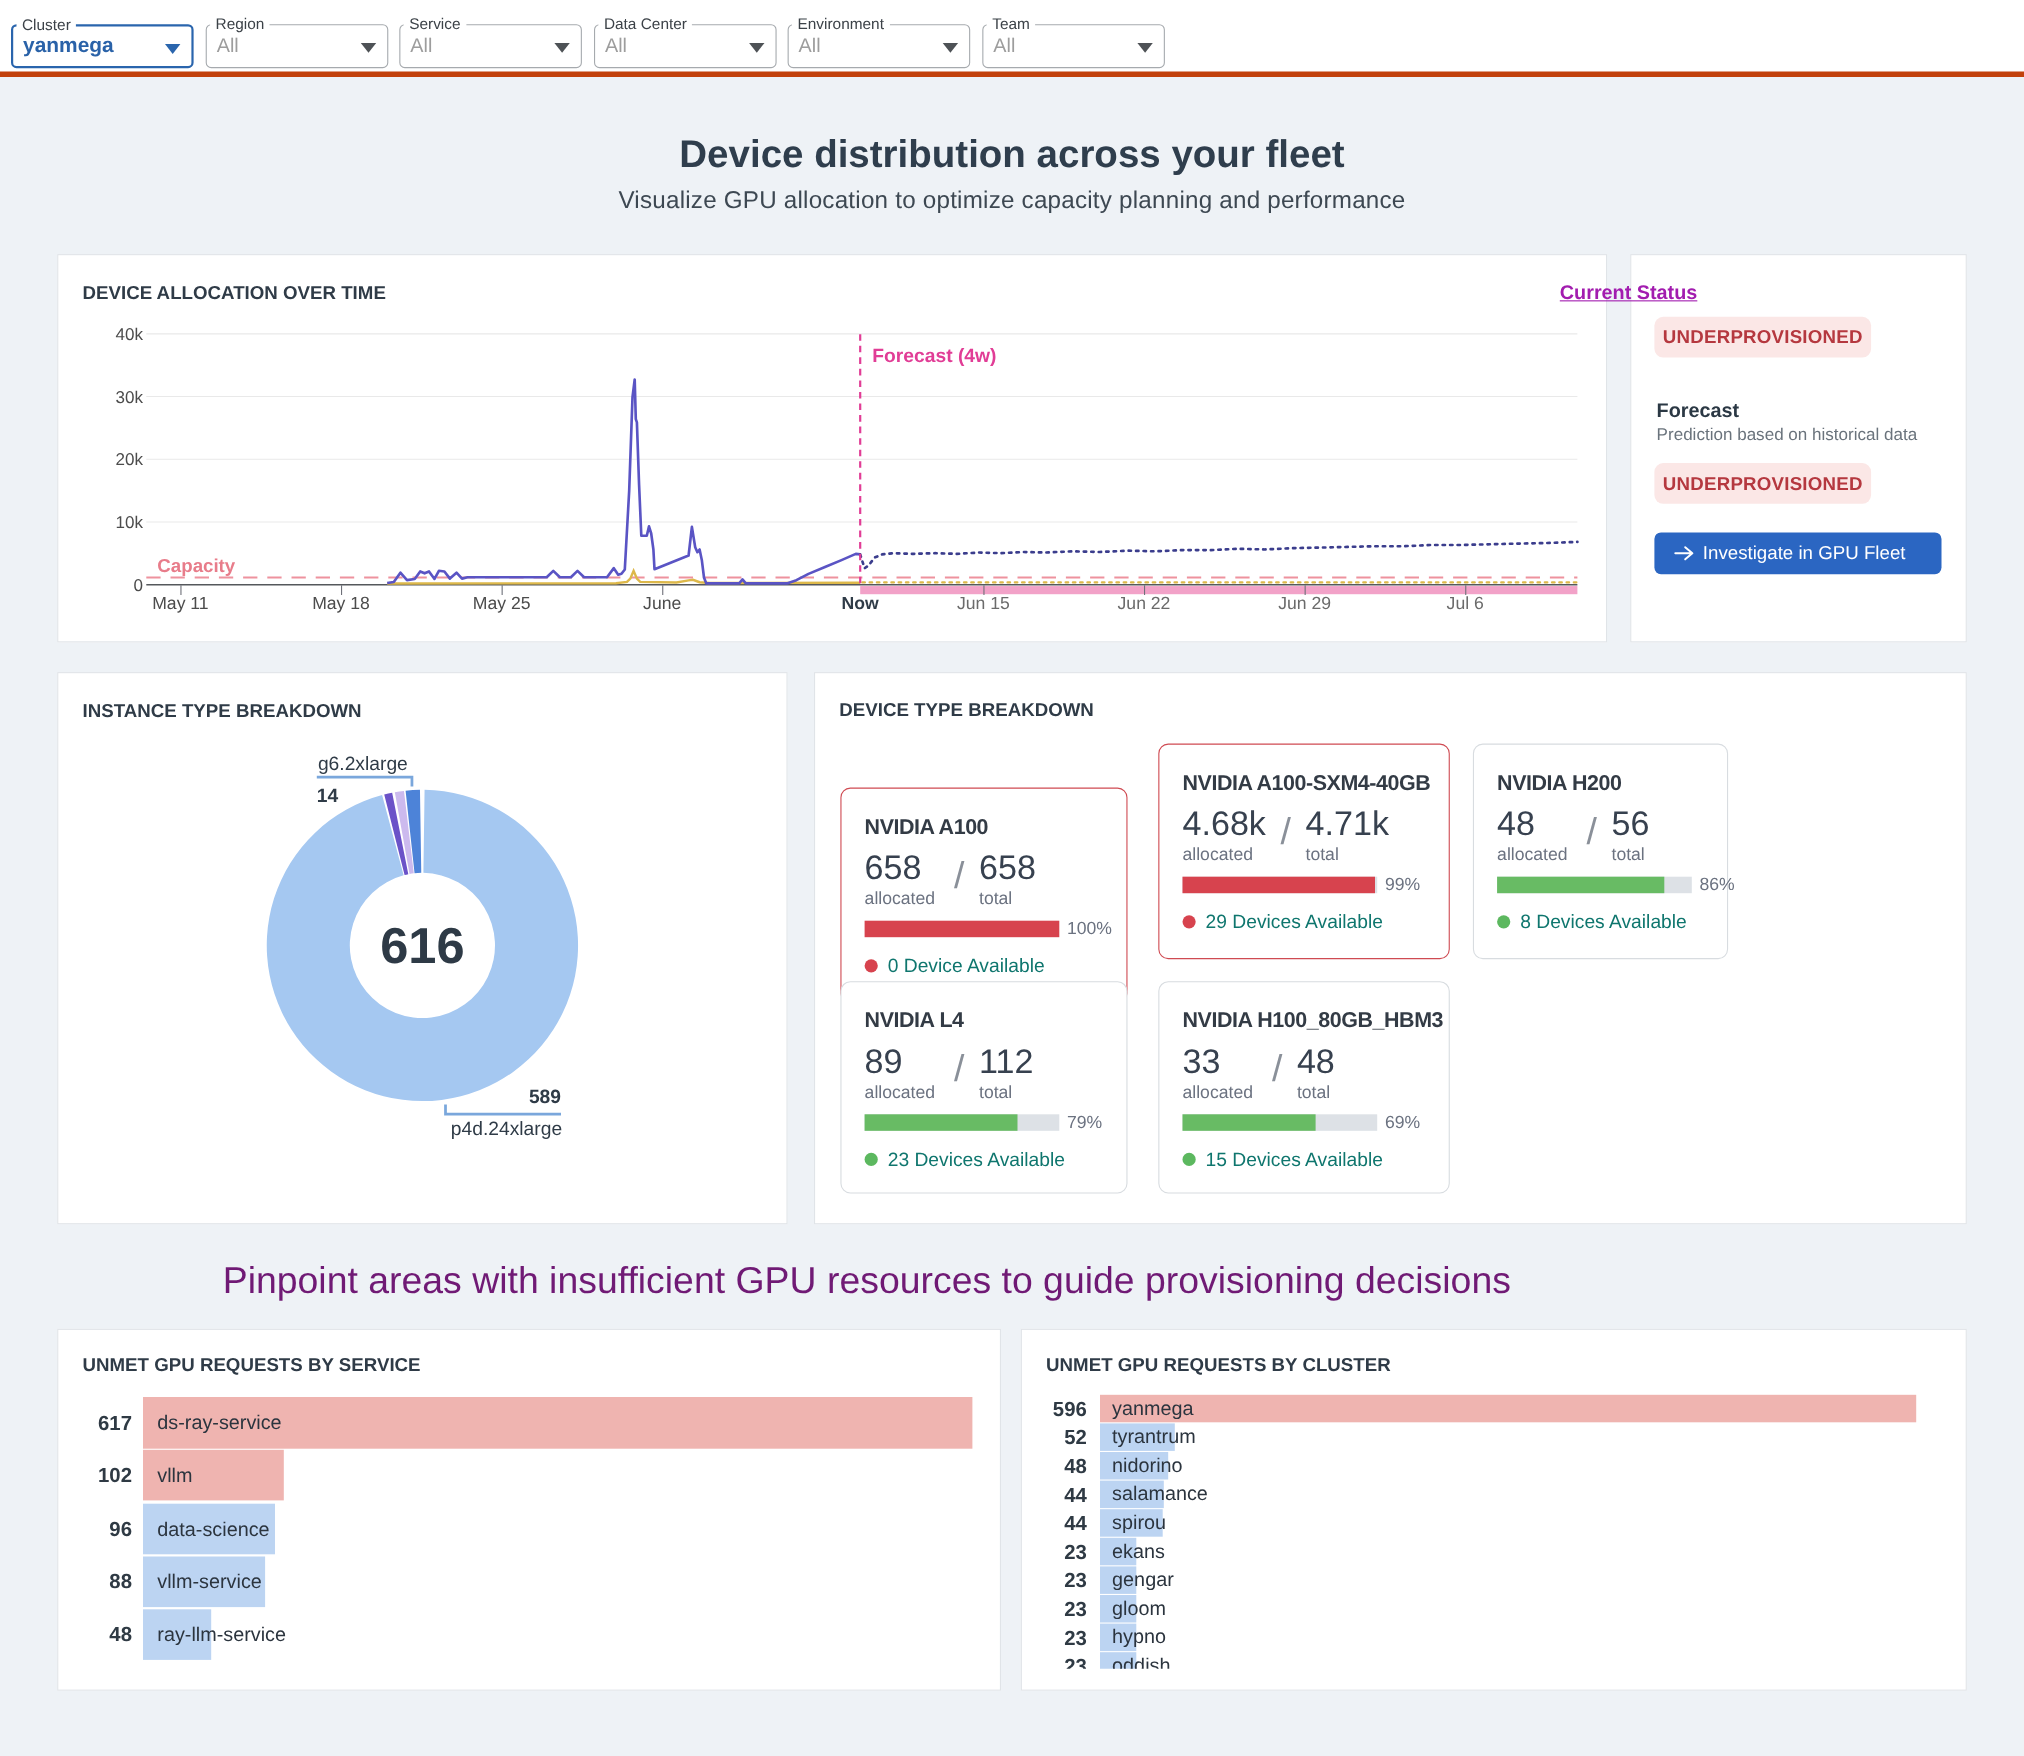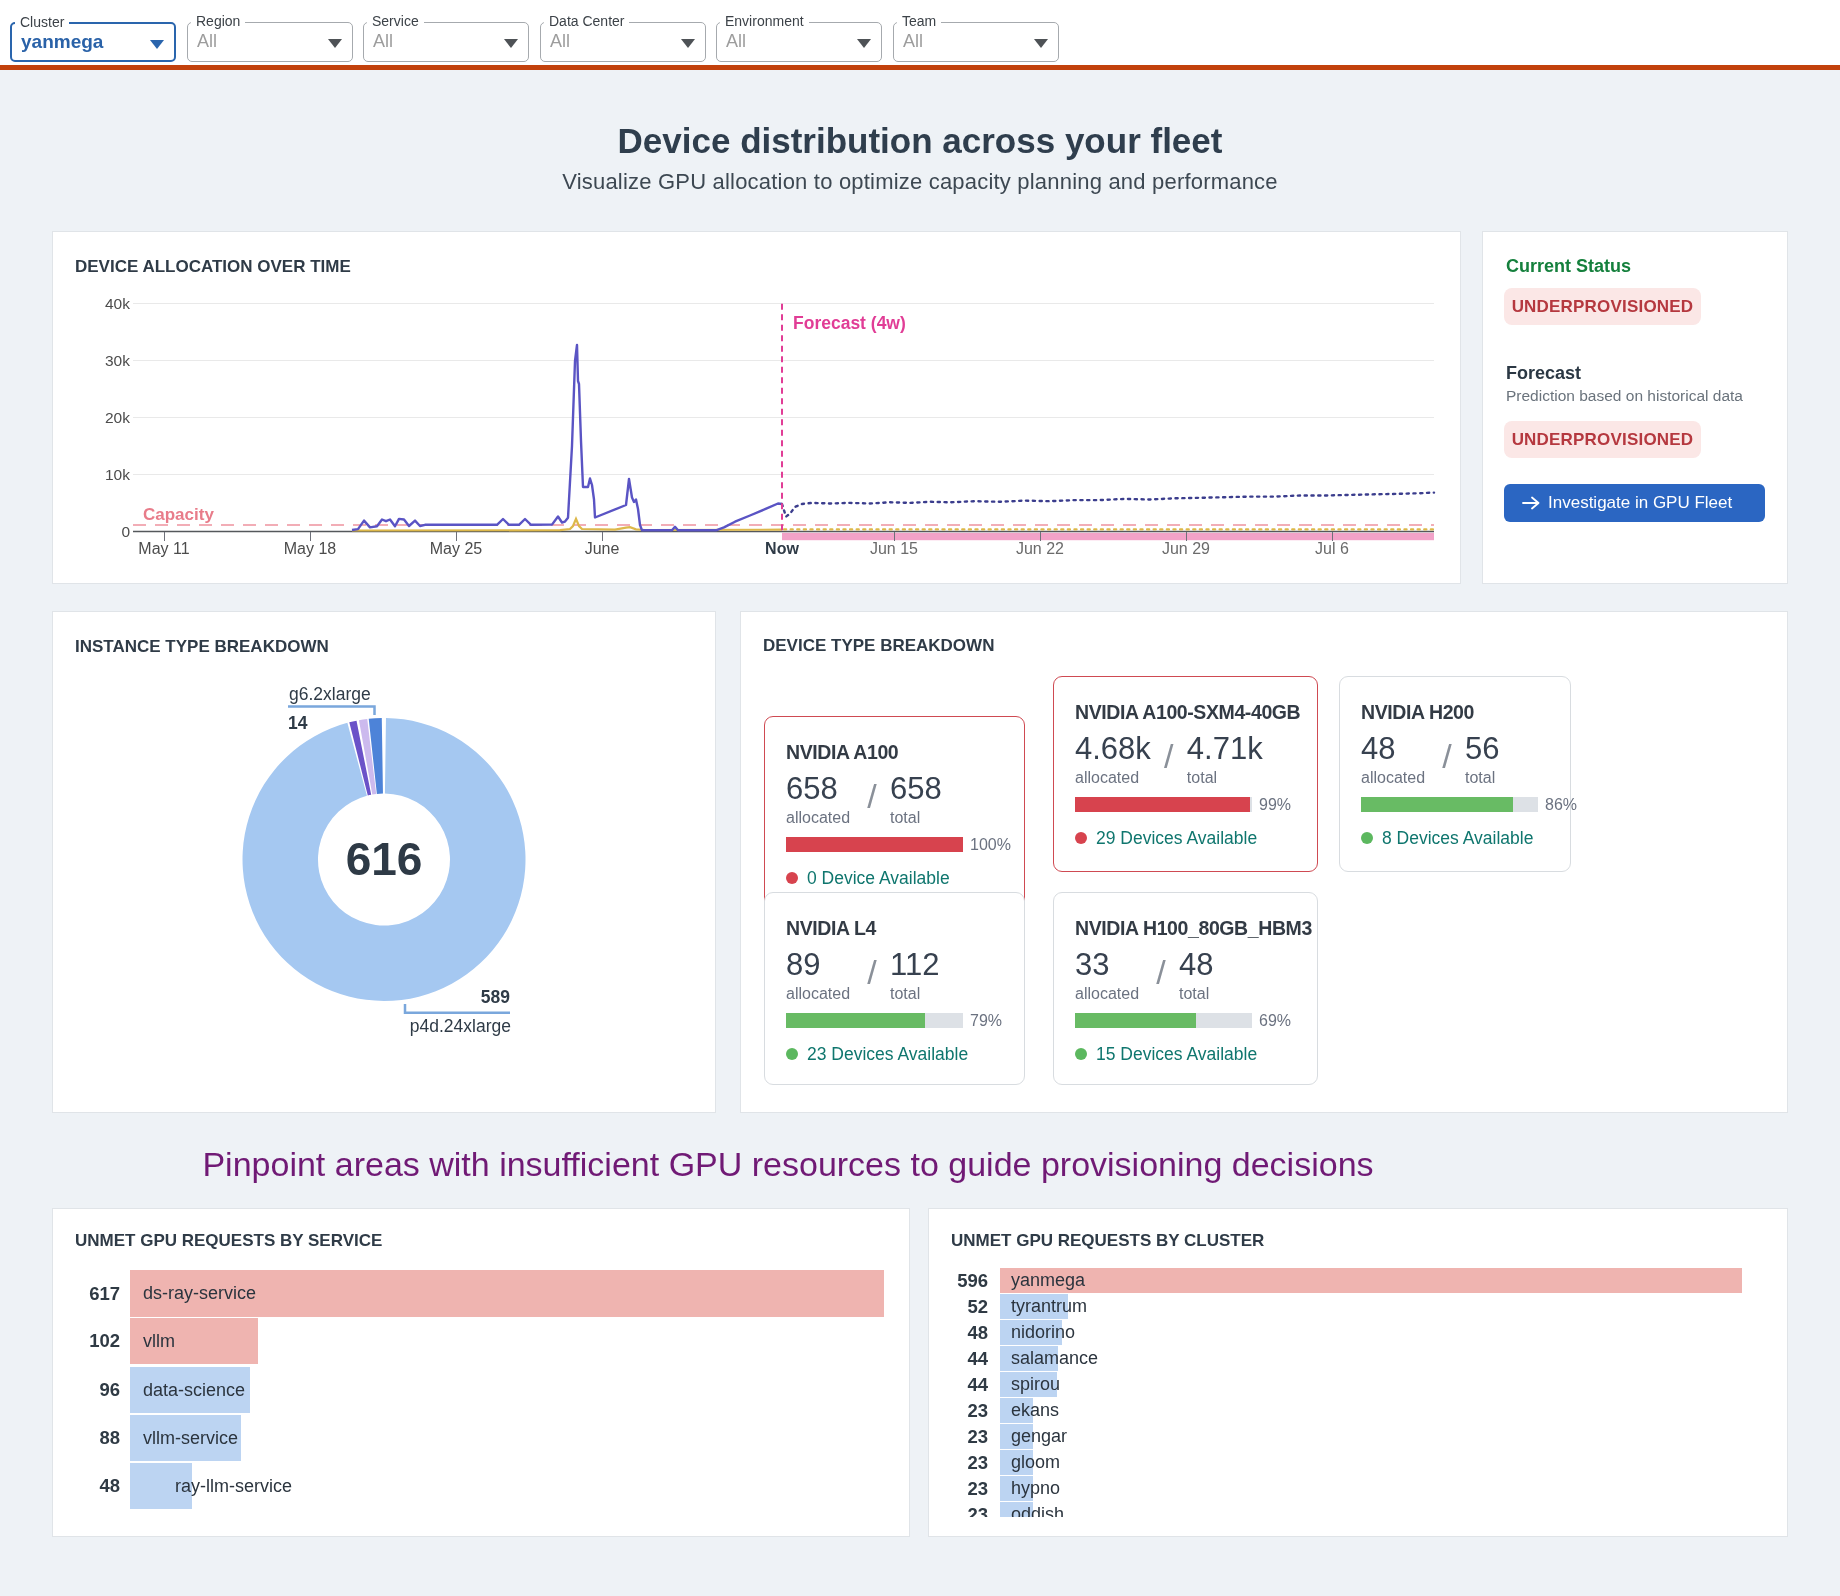--- a/index.html
+++ b/index.html
@@ -133,21 +133,21 @@
     <text x="842" y="323" text-anchor="middle" fill="#6b6b6b">Jun 15</text>
     <text x="988" y="323" text-anchor="middle" fill="#6b6b6b">Jun 22</text>
     <text x="1134" y="323" text-anchor="middle" fill="#6b6b6b">Jun 29</text>
     <text x="1280" y="323" text-anchor="middle" fill="#6b6b6b">Jul 6</text>
   </g>
   <text x="91" y="289" font-size="17" font-weight="bold" fill="#e87c8a">Capacity</text>
   <text x="741" y="98" font-size="17.5" font-weight="600" fill="#e13d96">Forecast (4w)</text>
 </svg>
 
 <div class="card" style="left:1482px; top:231px; width:306px; height:353px;"></div>
-<div class="abs" style="left:1506px; top:256px; font-size:18px; font-weight:bold; color:#15803d;">Current Status</div>
+<div class="abs" style="left:1418px; top:256px; font-size:18px; font-weight:bold; color:#a21caf;text-decoration:underline;">Current Status</div>
 <div class="abs" style="left:1504px; top:288px; width:197px; height:37px; background:#fbe7e6; border-radius:8px; text-align:center; line-height:37px; font-size:17px; font-weight:bold; letter-spacing:0.2px; color:#b5383f;">UNDERPROVISIONED</div>
 <div class="abs" style="left:1506px; top:363px; font-size:18px; font-weight:bold; color:#2b3844;">Forecast</div>
 <div class="abs" style="left:1506px; top:387px; font-size:15.5px; color:#6a737c;">Prediction based on historical data</div>
 <div class="abs" style="left:1504px; top:421px; width:197px; height:37px; background:#fbe7e6; border-radius:8px; text-align:center; line-height:37px; font-size:17px; font-weight:bold; letter-spacing:0.2px; color:#b5383f;">UNDERPROVISIONED</div>
 <div class="abs" style="left:1504px; top:484px; width:261px; height:38px; background:#2b66c2; border-radius:6px; color:#fff; font-size:17px;">
   <svg style="position:absolute; left:17px; top:11px;" width="20" height="16" viewBox="0 0 20 16">
       <path d="M2 8 H17 M11 2.5 L17.5 8 L11 13.5" stroke="#fff" stroke-width="1.8" fill="none" stroke-linecap="round" stroke-linejoin="round"></path>
     </svg>
   <span style="position:absolute; left:44px; top:0; line-height:38px;">Investigate in GPU Fleet</span>
 </div>
@@ -289,21 +289,21 @@
     <span class="hlab" style="left:143px; line-height:46px;">data-science</span>
   </div>
 <div class="hrow" style="top:1415px; height:46px;">
     <span class="hval" style="left:52px; line-height:46px;">88</span>
     <span class="hbar bluebar" style="left:130px; width:111px;"></span>
     <span class="hlab" style="left:143px; line-height:46px;">vllm-service</span>
   </div>
 <div class="hrow" style="top:1463px; height:46px;">
     <span class="hval" style="left:52px; line-height:46px;">48</span>
     <span class="hbar bluebar" style="left:130px; width:62px;"></span>
-    <span class="hlab" style="left:143px; line-height:46px;margin-left:32px;">ray-llm-service</span>
+    <span class="hlab" style="left:143px; line-height:46px;">ray-llm-service</span>
   </div>
 
 <div class="card" style="left:928px; top:1208px; width:860px; height:329px;"></div>
 <div class="abs ctitle" style="left:951px; top:1231px;">UNMET GPU REQUESTS BY CLUSTER</div>
 <div class="abs" style="left:928px; top:1260px; width:860px; height:257px; overflow:hidden;">
   <div class="rrow" style="top:8px;">
       <span class="rval">596</span>
       <span class="rbar pinkbar" style="width:742px;"></span>
       <span class="rlab">yanmega</span>
     </div>

